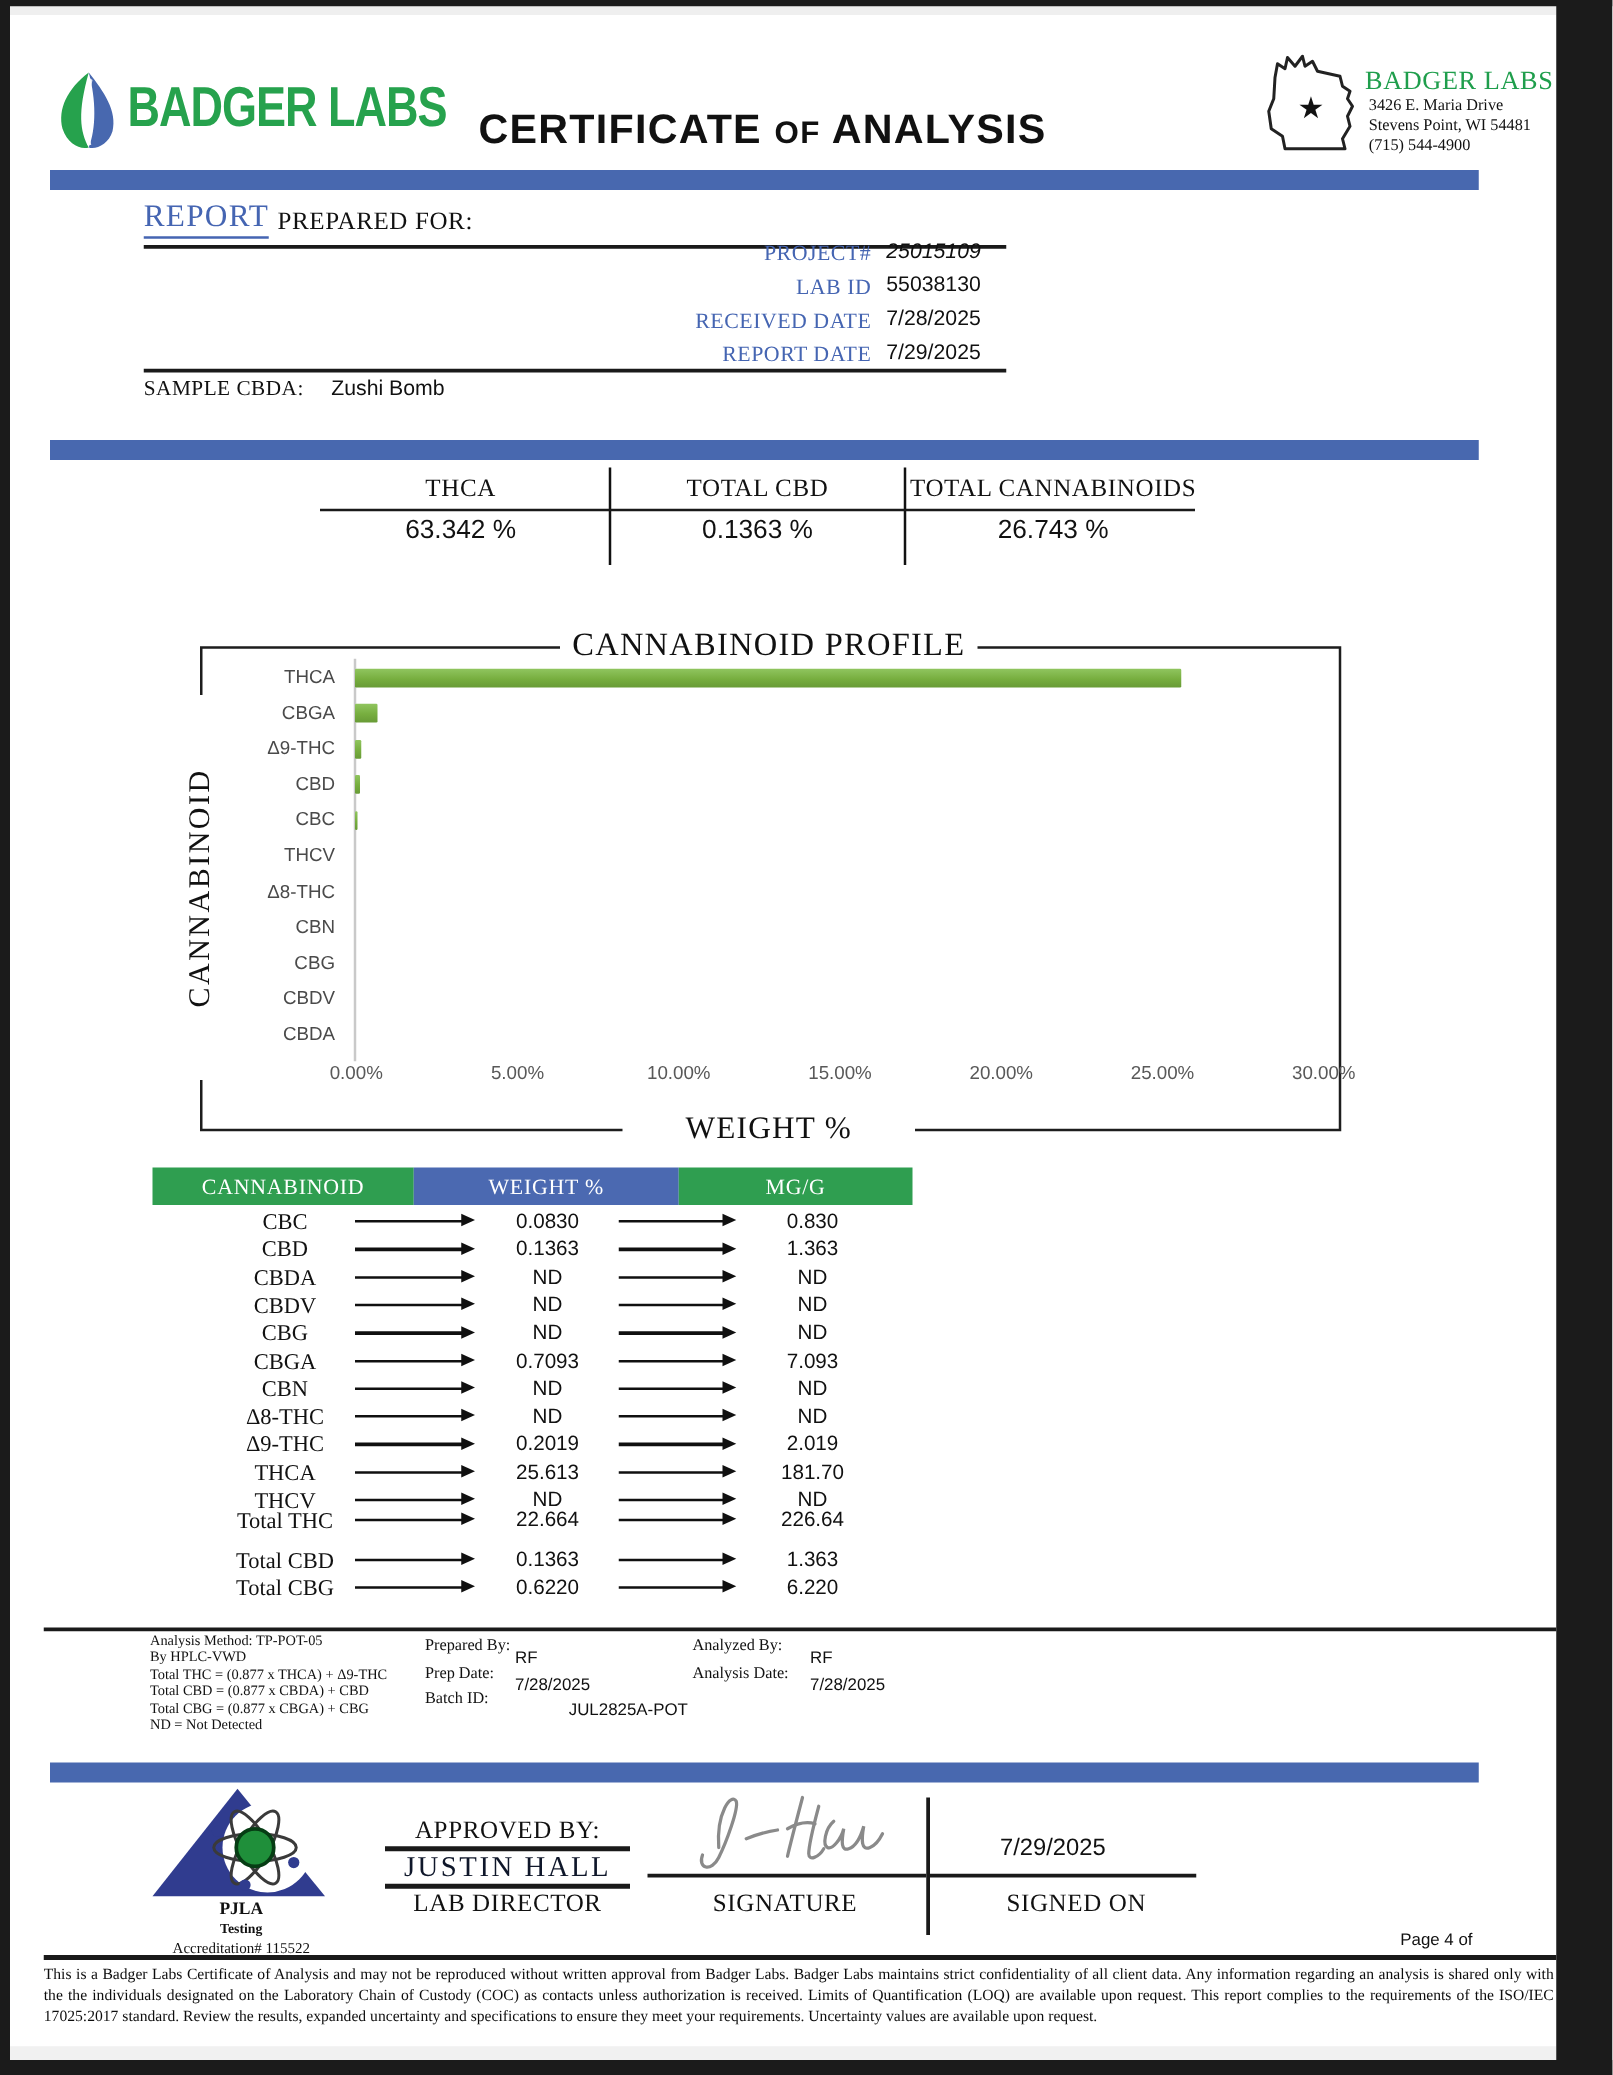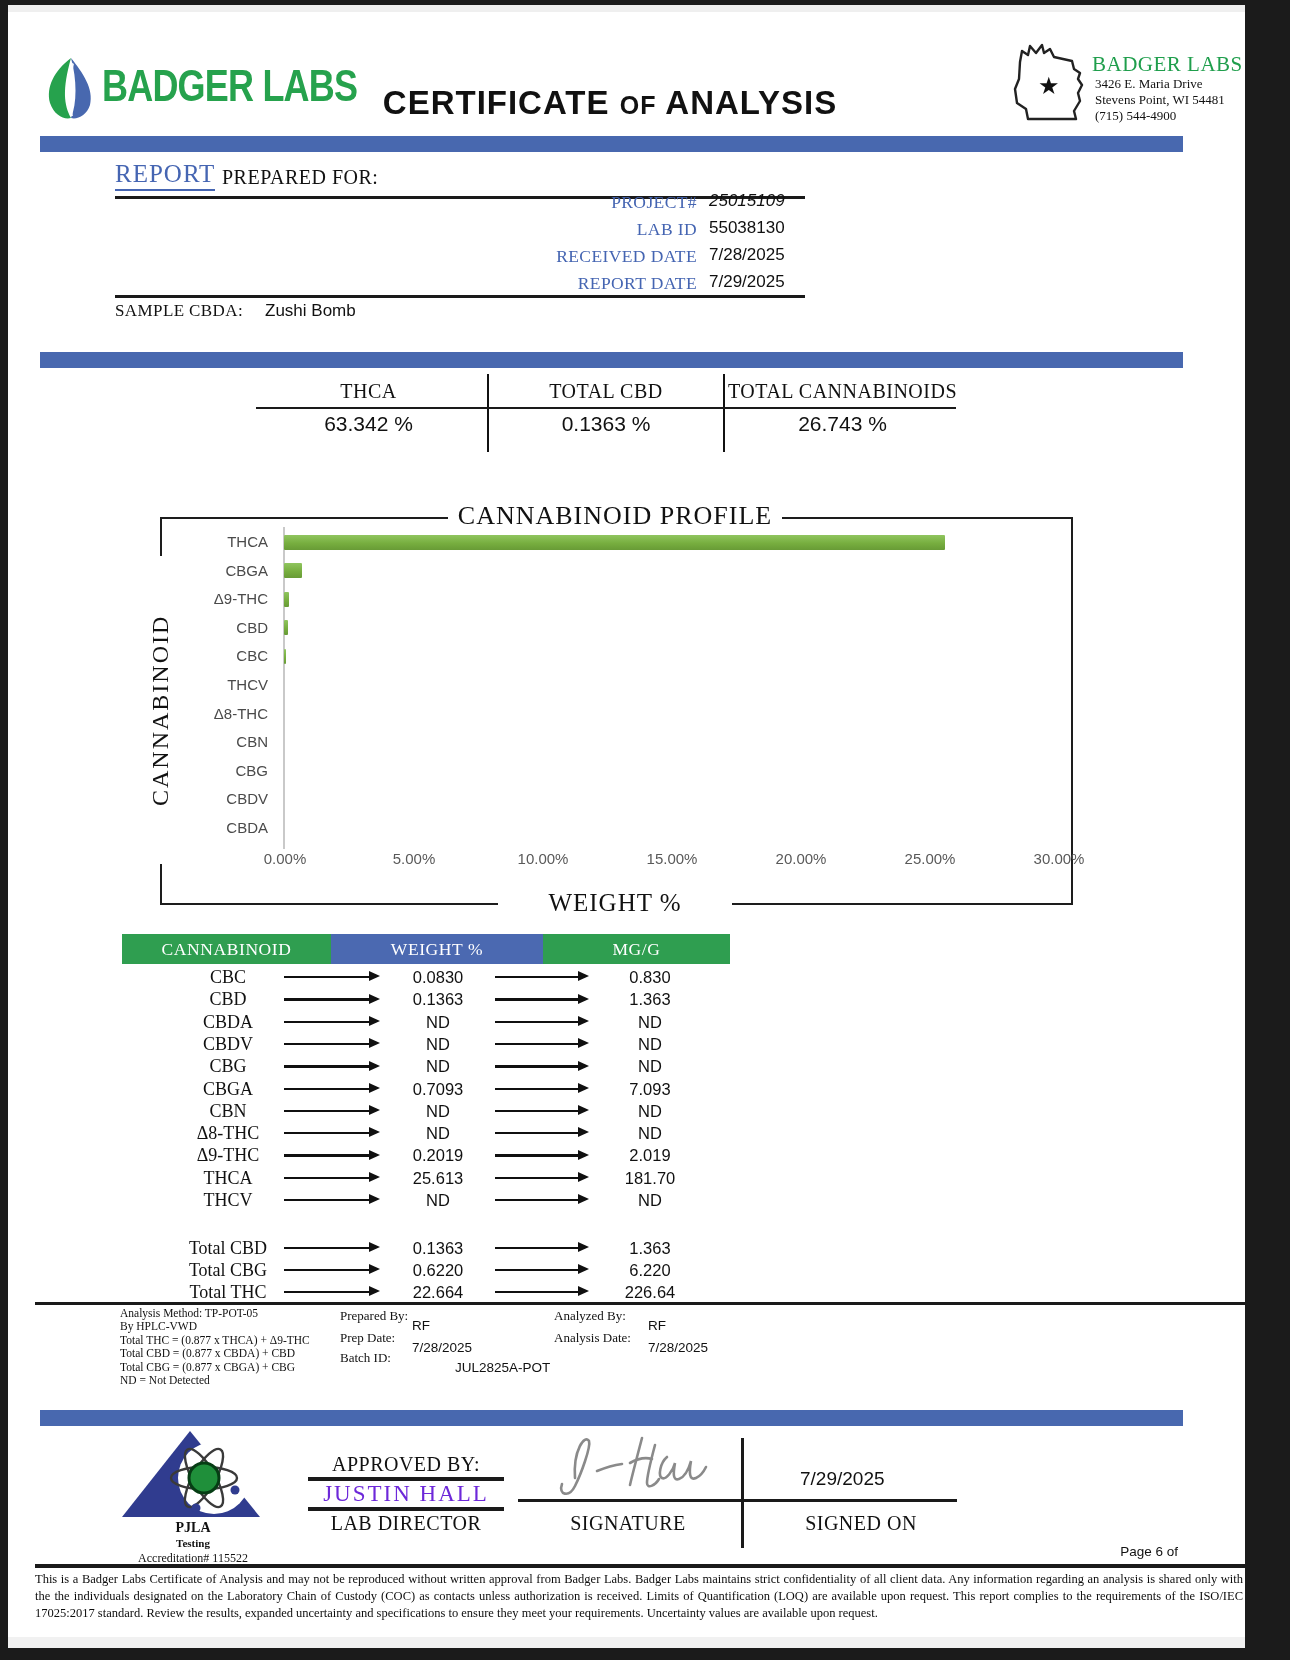--- a/index.html
+++ b/index.html
@@ -76,21 +76,21 @@
 
   
   #method-lines{left:120px;top:1307px;font-family:"Liberation Serif",serif;font-size:11.5px;line-height:13.4px;}
   .mlabel{position:absolute;font-family:"Liberation Serif",serif;font-size:13px;white-space:nowrap;}
   .mvalue{position:absolute;font-size:13.5px;white-space:nowrap;margin-top:11px;}
 
   
   .ftitle{position:absolute;font-family:"Liberation Serif",serif;font-size:20px;letter-spacing:.5px;
           text-align:center;white-space:nowrap;}
   #approved-label{left:308px;top:1453px;width:196px;}
-  #approver-name{left:296px;top:1481px;width:220px;font-size:23px;color:#6d28d9;letter-spacing:2px;}
+  #approver-name{left:296px;top:1481px;width:220px;font-size:23px;color:#0f172a;letter-spacing:2px;}
   #approver-title{left:308px;top:1512px;width:196px;}
   #sig-label{left:548px;top:1512px;width:160px;}
   #signedon-label{left:796px;top:1512px;width:130px;}
   #signed-date{left:800px;top:1468px;font-size:19px;}
   #page-label{left:1038px;top:1544px;width:140px;text-align:right;font-size:13.5px;}
   #disclaimer{left:35px;top:1571px;width:1208px;font-family:"Liberation Serif",serif;
               font-size:12.5px;line-height:17px;text-align:justify;color:#0d0d0d;}
   .pjla-txt{position:absolute;left:118px;width:150px;text-align:center;font-family:"Liberation Serif",serif;}
 </style>
 </head>
@@ -285,21 +285,21 @@
       <div class="arw" style="left: 495px; width: 84px;"></div>
       <div class="tval" style="left: 585px;">1.363</div>
     </div>
     <div class="trow" style="left: 0px; top: 1259px; width: 1290px;">
       <div class="tname">Total CBG</div>
       <div class="arw" style="left: 284px; width: 86px;"></div>
       <div class="tval" style="left: 373px;">0.6220</div>
       <div class="arw" style="left: 495px; width: 84px;"></div>
       <div class="tval" style="left: 585px;">6.220</div>
     </div>
-    <div class="trow" style="left: 0px; top: 1281px; width: 1290px;">
+    <div class="trow" style="left: 0px; top: 1205px; width: 1290px;">
       <div class="tname">Total THC</div>
       <div class="arw" style="left: 284px; width: 86px;"></div>
       <div class="tval" style="left: 373px;">22.664</div>
       <div class="arw" style="left: 495px; width: 84px;"></div>
       <div class="tval" style="left: 585px;">226.64</div>
     </div>
   </div>
 <div class="rule" style="left:35px;top:1302px;width:1210px;height:3px;"></div>
 
 <div class="abs" id="method-lines">
@@ -356,15 +356,15 @@
     <path d="M122,27 C115,33 113,46 117,48 C121,50 128,41 130,33 C128,44 128,51 134,49 C140,47 144,38 146,31 C144,42 144,51 151,48 C156,46 159,41 161,37"></path>
   </g>
 </svg>
 <div class="rule" style="left:518px;top:1499px;width:223px;height:2.5px;"></div>
 <div class="rule" style="left:741px;top:1438px;width:2.5px;height:110px;"></div>
 <div class="rule" style="left:743px;top:1499px;width:214px;height:2.5px;"></div>
 <div class="ftitle" id="sig-label">SIGNATURE</div>
 <div class="abs" id="signed-date">7/29/2025</div>
 <div class="ftitle" id="signedon-label">SIGNED ON</div>
 
-<div class="abs" id="page-label">Page 6 of</div>
+<div class="abs" id="page-label">Page 4 of</div>
 <div class="rule" style="left:35px;top:1564px;width:1210px;height:3.5px;"></div>
 <div class="abs" id="disclaimer">This is a Badger Labs Certificate of Analysis and may not be reproduced without written approval from Badger Labs. Badger Labs maintains strict confidentiality of all client data. Any information regarding an analysis is shared only with the the individuals designated on the Laboratory Chain of Custody (COC) as contacts unless authorization is received. Limits of Quantification (LOQ) are available upon request. This report complies to the requirements of the ISO/IEC 17025:2017 standard. Review the results, expanded uncertainty and specifications to ensure they meet your requirements. Uncertainty values are available upon request.</div>
 
 </body></html>

